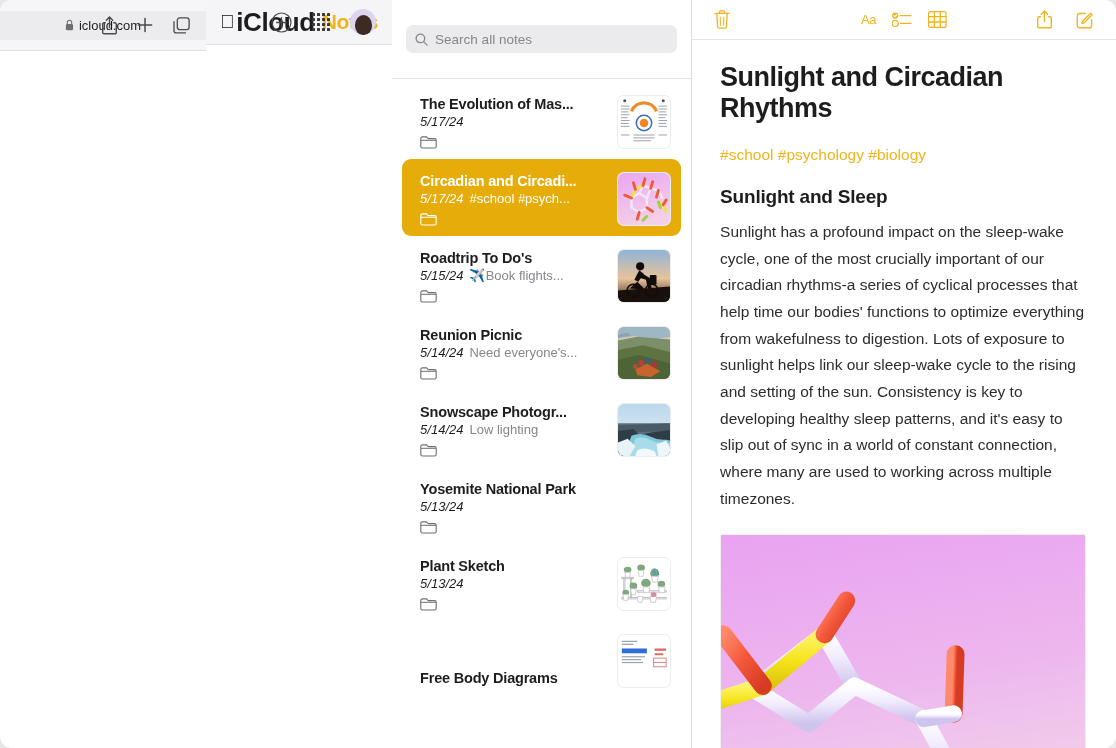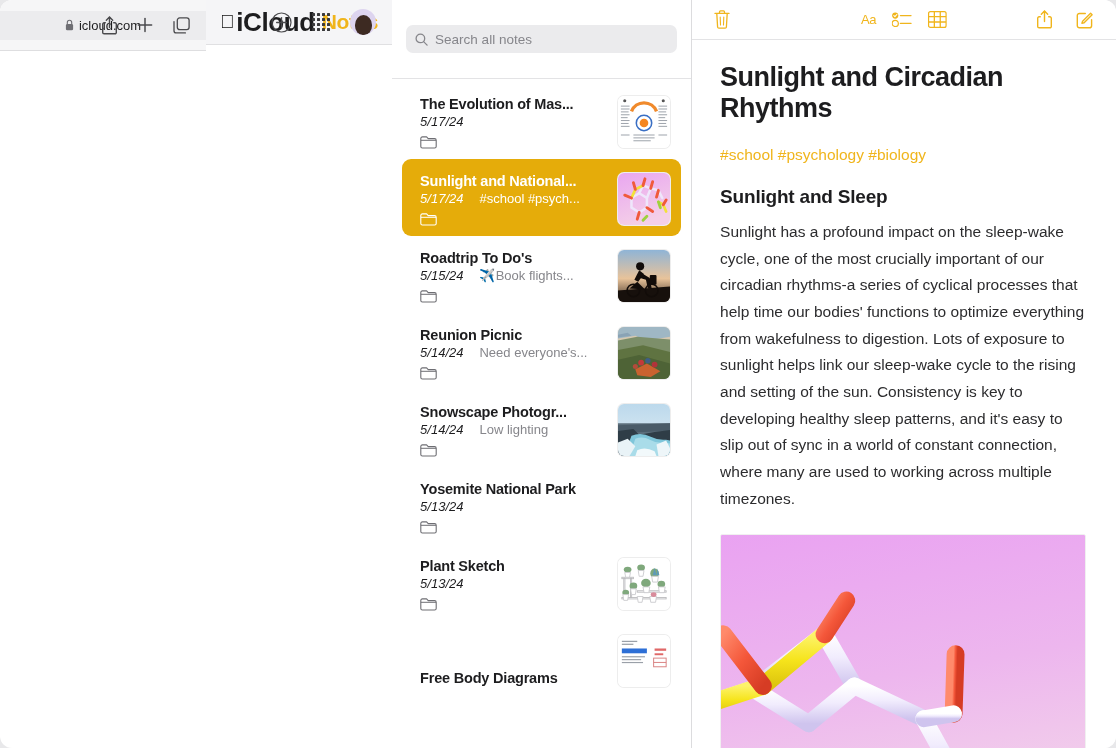--- a/index.html
+++ b/index.html
@@ -171,21 +171,21 @@
     font-size: 14.5px; font-weight: 700; color: #1d1d1f;
     letter-spacing: -0.2px;
     white-space: nowrap; overflow: hidden;
   }
   .note-meta {
     font-size: 13px; color: #3a3a3c;
     white-space: nowrap; overflow: hidden;
     display: flex; align-items: center; gap: 6px;
   }
   .note-date { color: #1d1d1f; font-style: italic; }
-  .note-snippet { color: #86868b; margin-left: 10px; }
+  .note-snippet { color: #86868b; }
   .note-row.selected .note-title,
   .note-row.selected .note-date,
   .note-row.selected .note-snippet { color: #ffffff; }
   .folder-icon { margin-top: 5px; color: #6e6e73; display: flex; }
   .note-row.selected .folder-icon { color: #ffffff; }
 
   .thumb {
     width: 54px; height: 54px; flex: 0 0 54px;
     border-radius: 7px;
     overflow: hidden;
@@ -424,21 +424,21 @@
                   <rect x="42" y="40" width="9" height="1"></rect>
               </g>
               <circle cx="7" cy="5" r="1.6" fill="#555"></circle>
                 <circle cx="47" cy="5" r="1.6" fill="#555"></circle>
             </svg>
           </div>
         </div>
 
         <div class="note-row selected">
           <div class="note-text">
-            <div class="note-title">Sunlight and National...</div>
+            <div class="note-title">Circadian and Circadi...</div>
             <div class="note-meta">
               <span class="note-date">5/17/24</span>
               <span class="note-snippet">#school #psych...</span>
             </div>
             <span class="folder-icon">
               <svg width="17" height="13" viewBox="0 0 17 13" fill="none">
                 <path d="M0.8 3.3 V10.4 a1.6 1.6 0 0 0 1.6 1.6 h12.2 a1.6 1.6 0 0 0 1.6-1.6 V4.2 a1.6 1.6 0 0 0-1.6-1.6 H8.2 L6.6 0.9 H2.4 A1.6 1.6 0 0 0 0.8 2.5 Z" stroke="currentColor" stroke-width="1.1" stroke-linejoin="round"></path>
                 <line x1="0.9" y1="4.3" x2="16.1" y2="4.3" stroke="currentColor" stroke-width="1"></line>
               </svg>
             </span>

